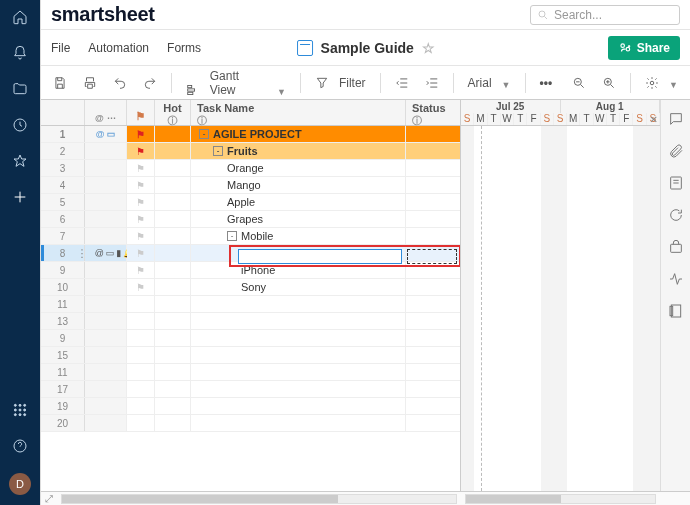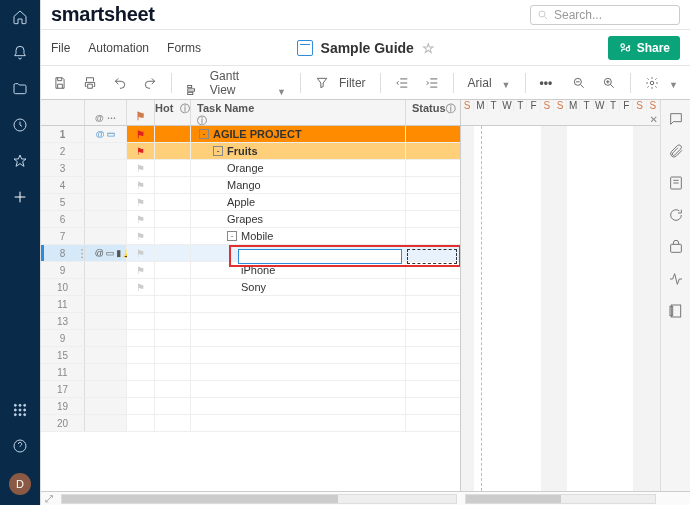--- a/index.html
+++ b/index.html
@@ -29,23 +29,23 @@
   .tb { padding: 4px 6px; display: flex; align-items: flex-end; gap: 10px; cursor: pointer; border-radius: 2px; }
   .tb svg { stroke: #555; fill: none; stroke-width: 1.5; }
   .vsep { width: 1px; height: 20px; background: #ddd; margin: 0 4px; }
   .caret { font-size: 9px; color: #888; }
   .content { flex: 1; display: flex; position: relative; overflow: hidden; }
   .sheet { width: 420px; display: flex; flex-direction: column; border-right: 1px solid #ccc; }
   .colhdr { height: 26px; background: #f5f5f5; border-bottom: 1px solid #ccc; display: flex; font-size: 11px; color: #555; font-weight: bold; }
   .colhdr .c-num { width: 44px; border-right: 1px solid #ddd; }
   .colhdr .c-ind { width: 42px; border-right: 1px solid #ddd; display: flex; align-items: flex-end; justify-content: center; gap: 3px; padding-bottom: 2px; }
   .colhdr .c-flag { width: 28px; border-right: 1px solid #ddd; display: flex; align-items: flex-end; justify-content: center; padding-bottom: 2px; }
-  .colhdr .c-hot { width: 36px; border-right: 1px solid #ddd; display: flex; flex-direction: row; justify-content: space-between; padding: 2px 0; }
+  .colhdr .c-hot { width: 36px; border-right: 1px solid #ddd; display: flex; flex-direction: column; align-items: center; justify-content: space-between; padding: 2px 0; }
   .colhdr .c-task { flex: 1; border-right: 1px solid #ddd; display: flex; flex-direction: column; justify-content: space-between; padding: 2px 6px; }
-  .colhdr .c-status { width: 54px; display: flex; flex-direction: row; justify-content: space-between; padding: 2px 6px; }
+  .colhdr .c-status { width: 54px; display: flex; flex-direction: column; justify-content: space-between; padding: 2px 6px; }
   .info { font-size: 10px; color: #999; }
   .rows { flex: 1; overflow: hidden; position: relative; }
   .row { height: 17px; display: flex; border-bottom: 1px solid #eee; font-size: 11px; align-items: stretch; position: relative; }
   .row .num { width: 44px; text-align: center; color: #888; border-right: 1px solid #ddd; background: #f5f5f5; display: flex; align-items: center; justify-content: center; font-size: 10px; }
   .row .ind { width: 42px; border-right: 1px solid #eee; background: #f5f5f5; display: flex; align-items: center; justify-content: center; gap: 2px; }
   .row .flagc { width: 28px; border-right: 1px solid #eee; display: flex; align-items: center; justify-content: center; }
   .row .hotc { width: 36px; border-right: 1px solid #eee; }
   .row .task { flex: 1; border-right: 1px solid #eee; display: flex; align-items: center; padding-left: 4px; }
   .row .stat { width: 54px; }
   .row.l0 { background: #ff8c00; font-weight: bold; }
@@ -504,20 +504,24 @@
               <div class="hotc"></div>
               <div class="task"></div>
               <div class="stat"></div>
             </div>
           </div>
       </div>
 
       <div class="gantt">
         <div class="splitter"></div>
         <div class="ghdr">
+          <div class="gmonths">
+            <div>Jul 25</div>
+            <div>Aug 1</div>
+          </div>
           <div class="gdays" id="gdays">
               <span class="we">S</span>
               <span>M</span>
               <span>T</span>
               <span>W</span>
               <span>T</span>
               <span>F</span>
               <span class="we">S</span>
               <span class="we">S</span>
               <span>M</span>

